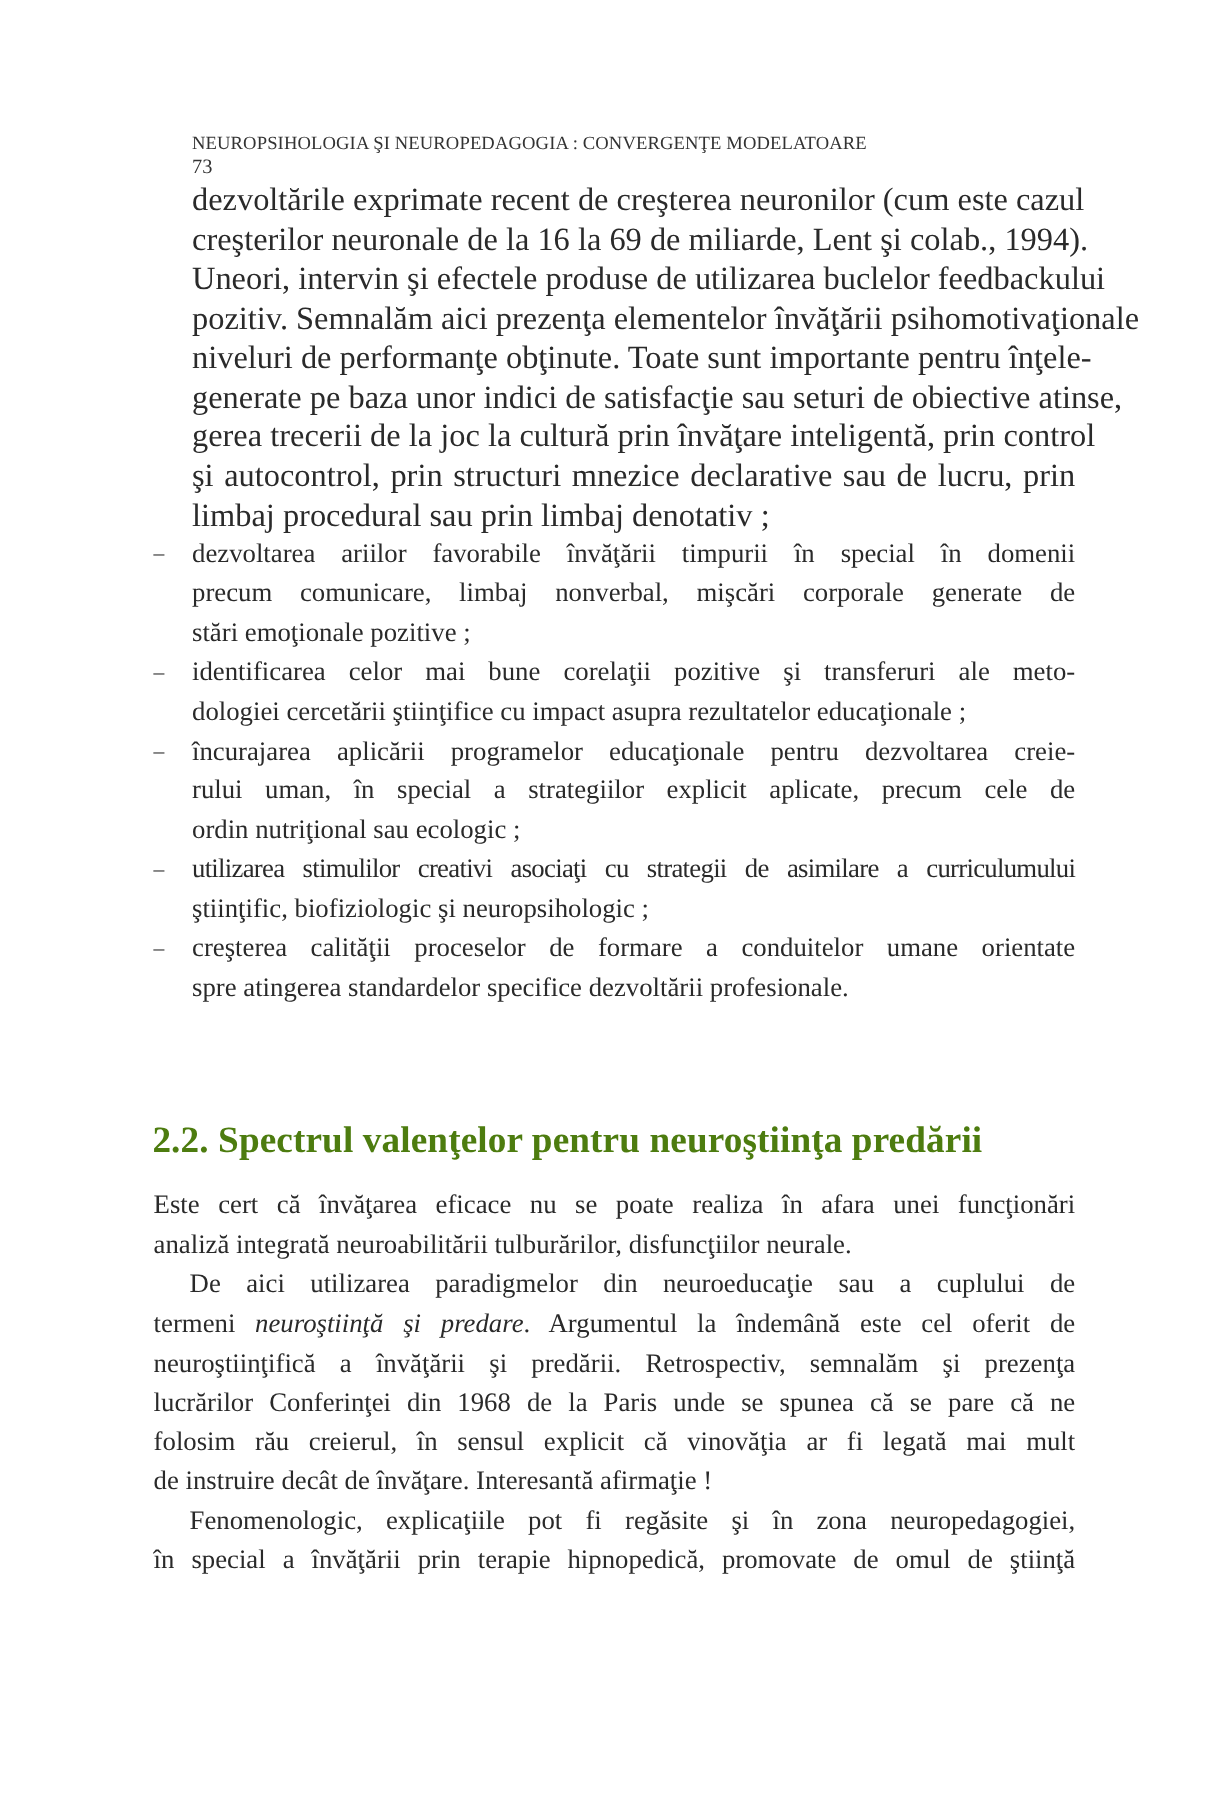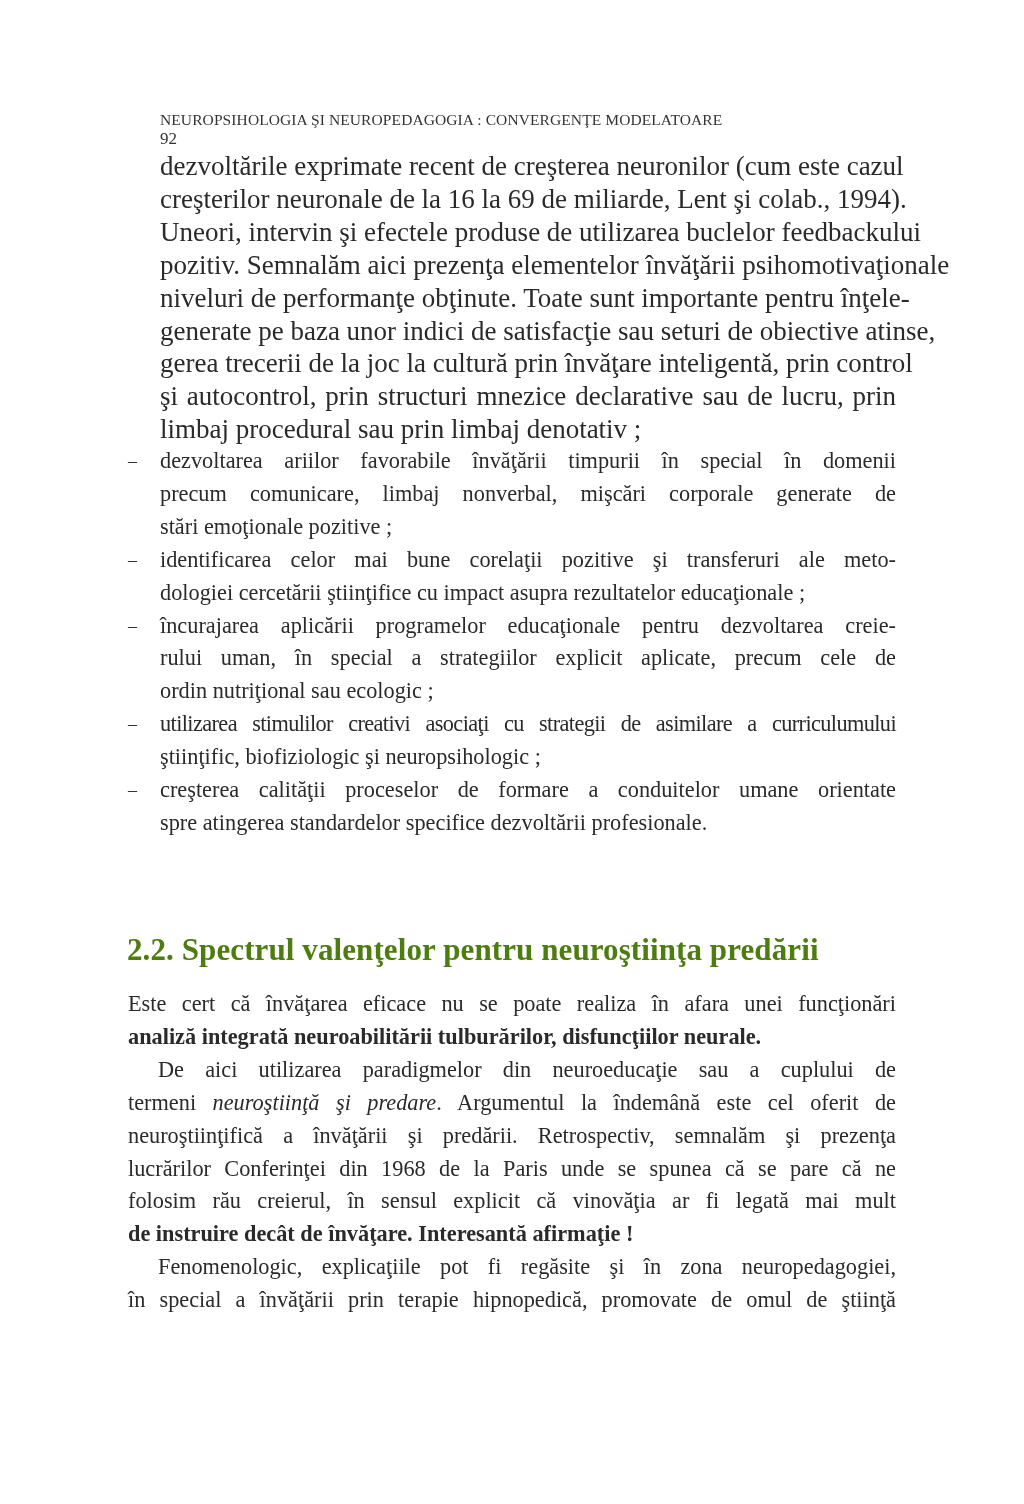--- a/index.html
+++ b/index.html
@@ -98,36 +98,35 @@
       line-height: 32.9px;
     }
     .para .line {
       display: block;
       text-align: justify;
       text-align-last: justify;
       white-space: nowrap;
     }
     .para .line.last {
       text-align-last: left;
-      font-weight: bold;
     }
     .para .line.indent {
       padding-left: 30px;
     }
     em {
       font-style: italic;
       font-family: Liberation Serif, serif;
     }
   </style>
 </head>
 <body>
 
 <div class="running-head">
   <span>NEUROPSIHOLOGIA ŞI NEUROPEDAGOGIA : CONVERGENŢE MODELATOARE</span>
-  <span class="page-number">92</span>
+  <span class="page-number">73</span>
 </div>
 
 <div class="text-block intro">
   <span class="line">dezvoltările exprimate recent de creşterea neuronilor (cum este cazul</span>
   <span class="line">creşterilor neuronale de la 16 la 69 de miliarde, Lent şi colab., 1994).</span>
   <span class="line">Uneori, intervin şi efectele produse de utilizarea buclelor feedbackului</span>
   <span class="line">pozitiv. Semnalăm aici prezenţa elementelor învăţării psihomotivaţionale</span>
   <span class="line">niveluri de performanţe obţinute. Toate sunt importante pentru înţele-</span>
   <span class="line">generate pe baza unor indici de satisfacţie sau seturi de obiective atinse,</span>
   <span class="line">gerea trecerii de la joc la cultură prin învăţare inteligentă, prin control</span>

